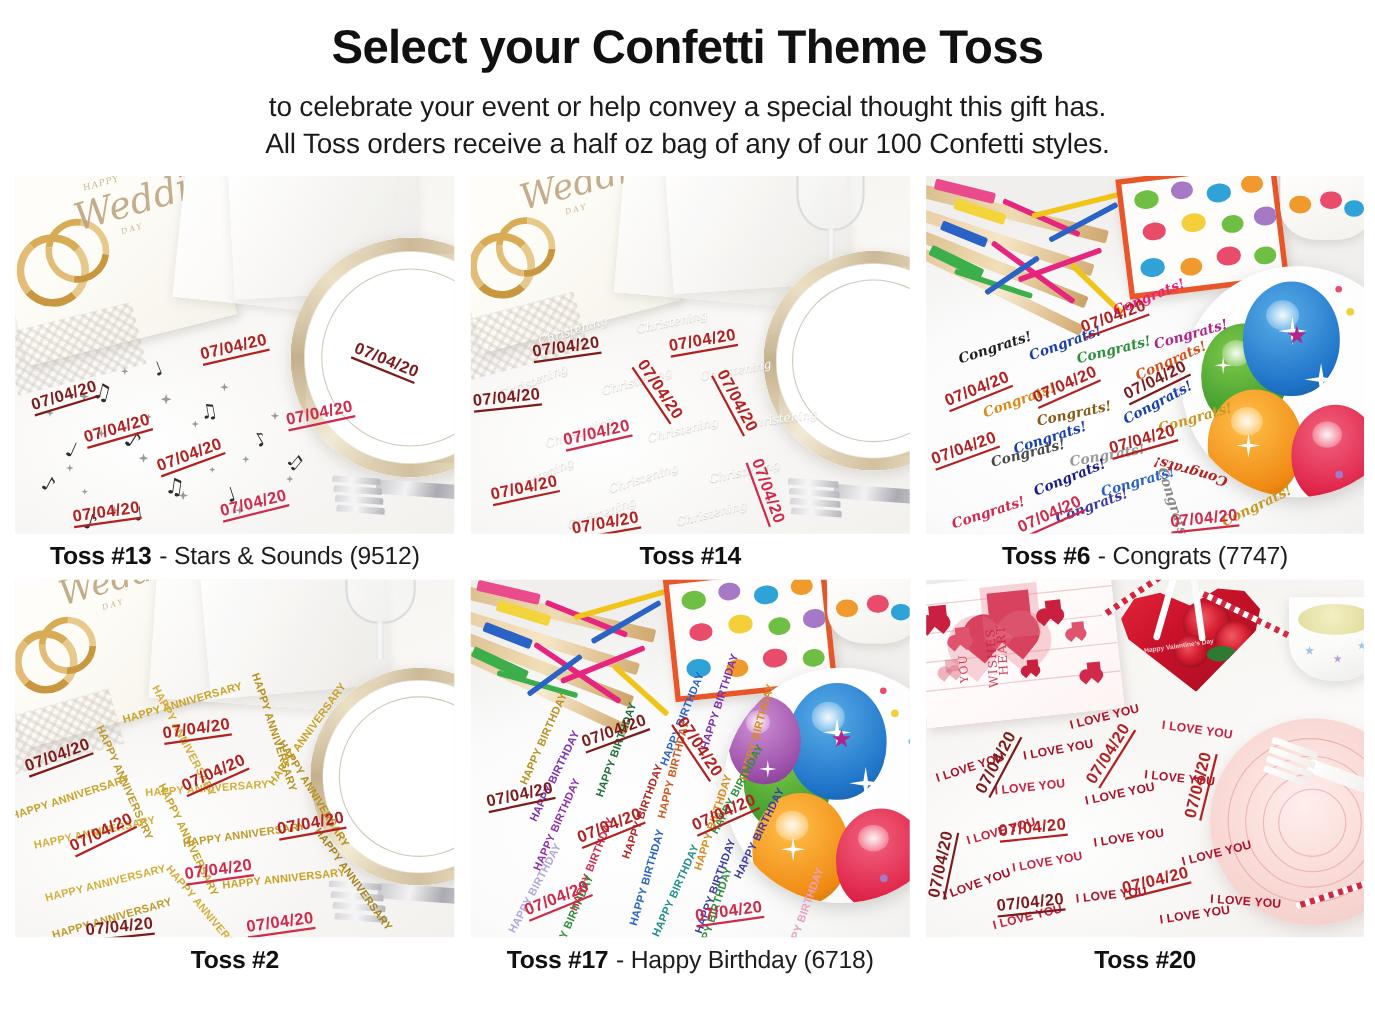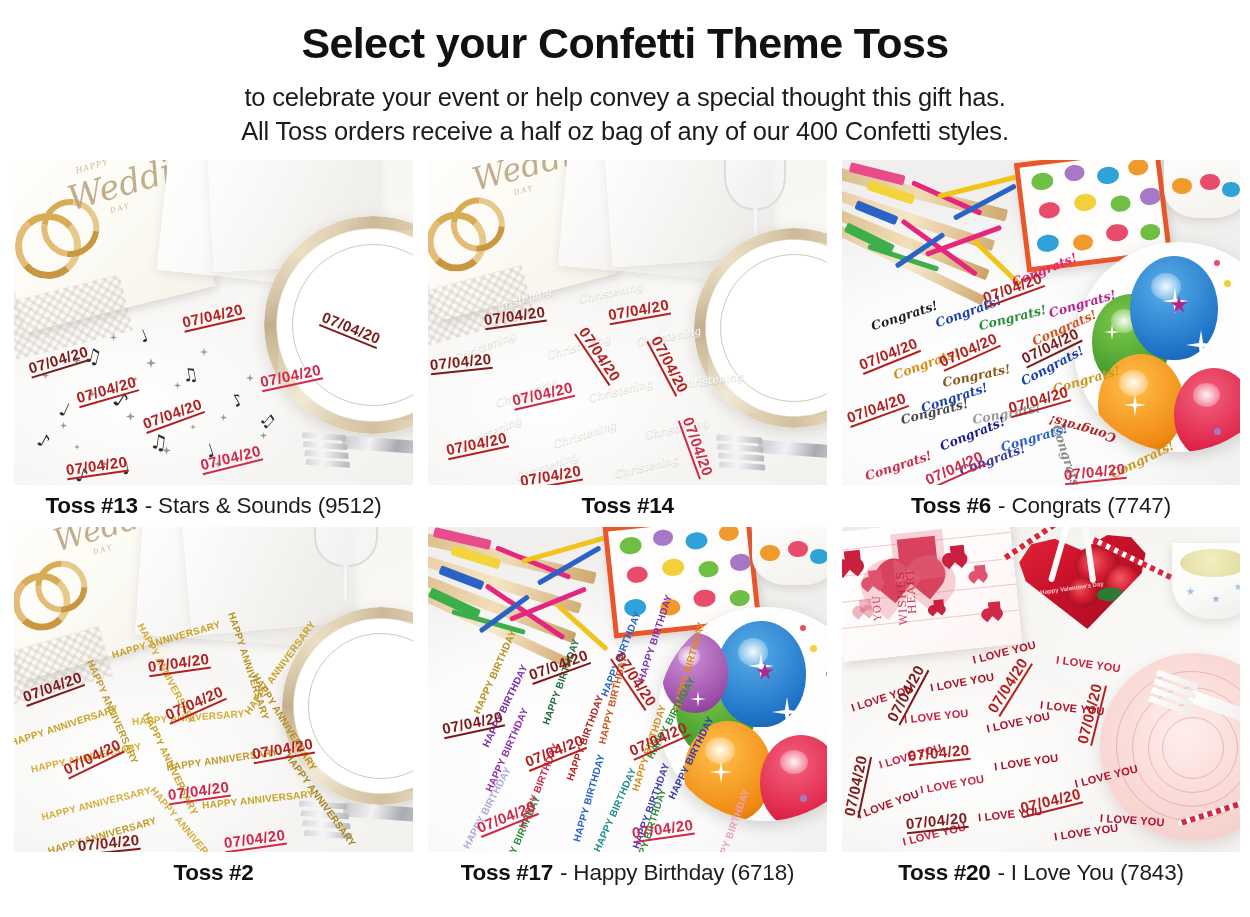--- a/index.html
+++ b/index.html
@@ -358,21 +358,21 @@
 </style>
 </head>
 <body>
 
 <div class="page">
 
   <div class="header">
     <div class="page-title">Select your Confetti Theme Toss</div>
     <div class="subtitle-block">
       <div class="subtitle-line">to celebrate your event or help convey a special thought this gift has.</div>
-      <div class="subtitle-line">All Toss orders receive a half oz bag of any of our 400 Confetti styles.</div>
+      <div class="subtitle-line">All Toss orders receive a half oz bag of any of our 100 Confetti styles.</div>
     </div>
   </div>
 
   <div class="grid">
 
     <div class="cell">
       <div class="photo">
         <div class="layer cloth-white"></div>
 
         <div class="card-wedding" style="left:-14px; top:-34px; width:196px; height:186px; transform:rotate(-14deg);">
@@ -851,18 +851,17 @@
         <div class="conf conf-date date-dark" style="left:34px;  top:158px; transform:rotate(-62deg);">07/04/20</div>
         <div class="conf conf-date date-red" style="left:136px; top:150px; transform:rotate(-58deg);">07/04/20</div>
         <div class="conf conf-date date-red" style="left:218px; top:178px; transform:rotate(-76deg);">07/04/20</div>
         <div class="conf conf-date date-dark" style="left:-16px; top:250px; transform:rotate(-78deg);">07/04/20</div>
         <div class="conf conf-date date-red" style="left:66px;  top:218px; transform:rotate(-6deg);">07/04/20</div>
         <div class="conf conf-date date-red" style="left:178px; top:266px; transform:rotate(-14deg);">07/04/20</div>
         <div class="conf conf-date date-dark" style="left:64px;  top:286px; transform:rotate(-6deg);">07/04/20</div>
       </div>
       <div class="caption">
         <span class="num">Toss #20</span>
-        <span class="rest">- I Love You (7843)</span>
       </div>
     </div>
 
   </div>
 </div>
 
 </body></html>

